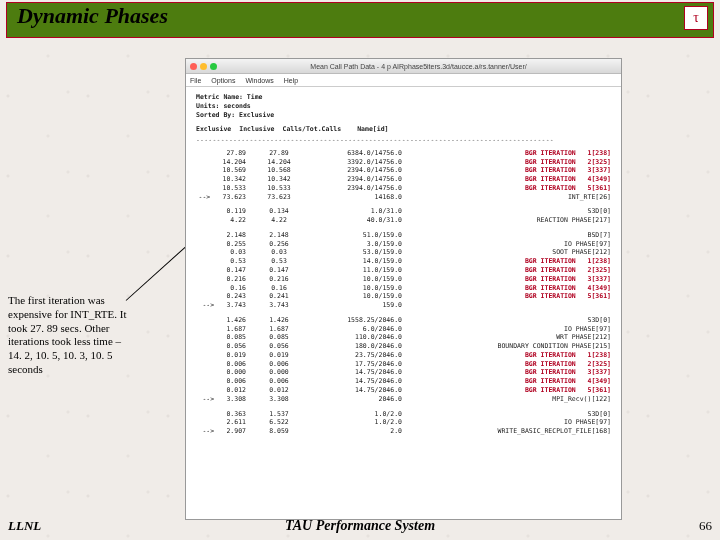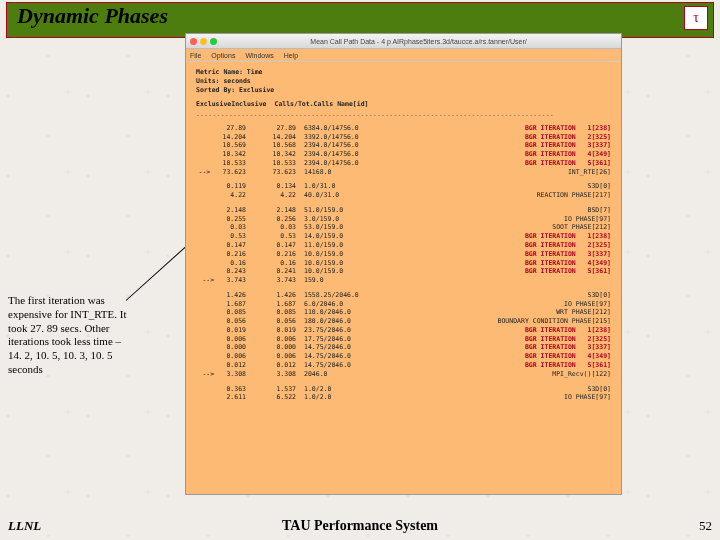--- a/index.html
+++ b/index.html
@@ -3,37 +3,37 @@
 <meta charset="utf-8">
 <style>
   html,body{margin:0;padding:0;width:720px;height:540px;font-family:Georgia,'Times New Roman',serif;background:#f0ece8;position:relative;overflow:hidden}
   body{background-image:radial-gradient(circle at 10% 20%,rgba(200,195,190,.3) 1px,transparent 2px),radial-gradient(circle at 60% 70%,rgba(200,195,190,.25) 1px,transparent 2px),radial-gradient(circle at 85% 15%,rgba(200,195,190,.25) 1px,transparent 2px);background-size:80px 80px}
   .title-bar{position:absolute;left:6px;top:2px;right:6px;height:36px;border:1px solid #b00020;background:#4d7c0f;display:flex;align-items:flex-start;padding:0 10px;box-sizing:border-box}
   .title-bar h1{margin:0;font-size:22px;font-weight:bold;font-style:italic}
   .logo{position:absolute;right:12px;top:6px;width:22px;height:22px;border:1px solid #b00020;display:flex;align-items:center;justify-content:center;font-size:14px;color:#b00020;background:#fff}
   .annot{position:absolute;left:8px;top:294px;width:120px;font-size:11px;font-weight:normal;line-height:1.25}
   .annot-line{position:absolute;left:126px;top:300px;width:90px;height:1px;background:#000;transform:rotate(-42deg);transform-origin:left center}
   .foot-l{position:absolute;left:8px;bottom:6px;font-size:13px;font-style:italic;font-weight:bold}
-  .foot-c{position:absolute;left:0;right:0;bottom:6px;text-align:center;font-size:14px;font-weight:bold}
+  .foot-c{position:absolute;left:0;right:0;bottom:6px;text-align:center;font-size:14px;font-style:italic;font-weight:bold}
   .foot-r{position:absolute;right:8px;bottom:6px;font-size:13px}
-  .win{position:absolute;left:185px;top:33px;width:435px;height:460px;background:#fdba74;border:1px solid #999;font-family:Helvetica,Arial,sans-serif}
+  .win{position:absolute;left:185px;top:58px;width:435px;height:460px;background:#ffffff;border:1px solid #999;font-family:Helvetica,Arial,sans-serif}
   .win-titlebar{height:14px;background:linear-gradient(#f4f4f4,#d8d8d8);border-bottom:1px solid #bbb;display:flex;align-items:center;padding:0 4px;gap:3px}
   .tl-btn{width:7px;height:7px;border-radius:50%}
   .tl-r{background:#ff5f56}.tl-y{background:#ffbd2e}.tl-g{background:#27c93f}
   .win-title{flex:1;text-align:center;font-size:7px;color:#444}
   .menubar{height:12px;border-bottom:1px solid #ccc;display:flex;align-items:center;padding:0 4px;gap:10px;font-size:7px;color:#333}
   .content{padding:6px 10px 6px 10px;font-family:Menlo,Consolas,monospace;font-size:6.5px;color:#222;line-height:1.35;overflow:hidden}
   .content .meta{font-weight:bold;margin-bottom:6px}
   .content .hdr{white-space:pre;font-weight:bold;margin-bottom:2px}
   .content .dash{letter-spacing:.2px;color:#555;margin-bottom:4px;overflow:hidden;white-space:nowrap}
   .grp{margin-bottom:6px}
   .row{display:flex;white-space:pre}
-  .c1{width:50px;text-align:right;padding-right:0}
-  .c2{width:50px;text-align:right;padding-right:8px}
-  .c3{width:90px;text-align:left;padding-right:4px}
+  .c1{width:50px;text-align:right;padding-right:8px}
+  .c2{width:50px;text-align:center;padding-right:8px}
+  .c3{width:90px;text-align:right;padding-right:16px}
   .c4{flex:1;text-align:right}
   .red .c4{color:#b00020;font-weight:bold}
   .arrow .c1::before{content:"--> ";position:absolute;margin-left:-24px;color:#000}
   .row{position:relative}
 </style>
 </head>
 <body>
 
 <div class="title-bar">
   <h1>Dynamic Phases</h1>
@@ -96,20 +96,21 @@
           <div class="row red"><span class="c1">0.019</span><span class="c2">0.019</span><span class="c3">23.75/2046.0</span><span class="c4">BGR ITERATION   1[238]</span></div>
           <div class="row red"><span class="c1">0.006</span><span class="c2">0.006</span><span class="c3">17.75/2046.0</span><span class="c4">BGR ITERATION   2[325]</span></div>
           <div class="row red"><span class="c1">0.000</span><span class="c2">0.000</span><span class="c3">14.75/2046.0</span><span class="c4">BGR ITERATION   3[337]</span></div>
           <div class="row red"><span class="c1">0.006</span><span class="c2">0.006</span><span class="c3">14.75/2046.0</span><span class="c4">BGR ITERATION   4[349]</span></div>
           <div class="row red"><span class="c1">0.012</span><span class="c2">0.012</span><span class="c3">14.75/2046.0</span><span class="c4">BGR ITERATION   5[361]</span></div>
           <div class="row arrow"><span class="c1">3.308</span><span class="c2">3.308</span><span class="c3">2046.0</span><span class="c4">MPI_Recv()[122]</span></div>
         </div>
         <div class="grp">
           <div class="row"><span class="c1">0.363</span><span class="c2">1.537</span><span class="c3">1.0/2.0</span><span class="c4">S3D[0]</span></div>
           <div class="row"><span class="c1">2.611</span><span class="c2">6.522</span><span class="c3">1.0/2.0</span><span class="c4">IO PHASE[97]</span></div>
+          <div class="row arrow"><span class="c1">2.907</span><span class="c2">8.059</span><span class="c3">2.0</span><span class="c4">WRITE_BASIC_RECPLOT_FILE[168]</span></div>
         </div>
       </div>
   </div>
 </div>
 
 <div class="foot-l">LLNL</div>
 <div class="foot-c">TAU Performance System</div>
-<div class="foot-r">52</div>
+<div class="foot-r">66</div>
 
 </body></html>

